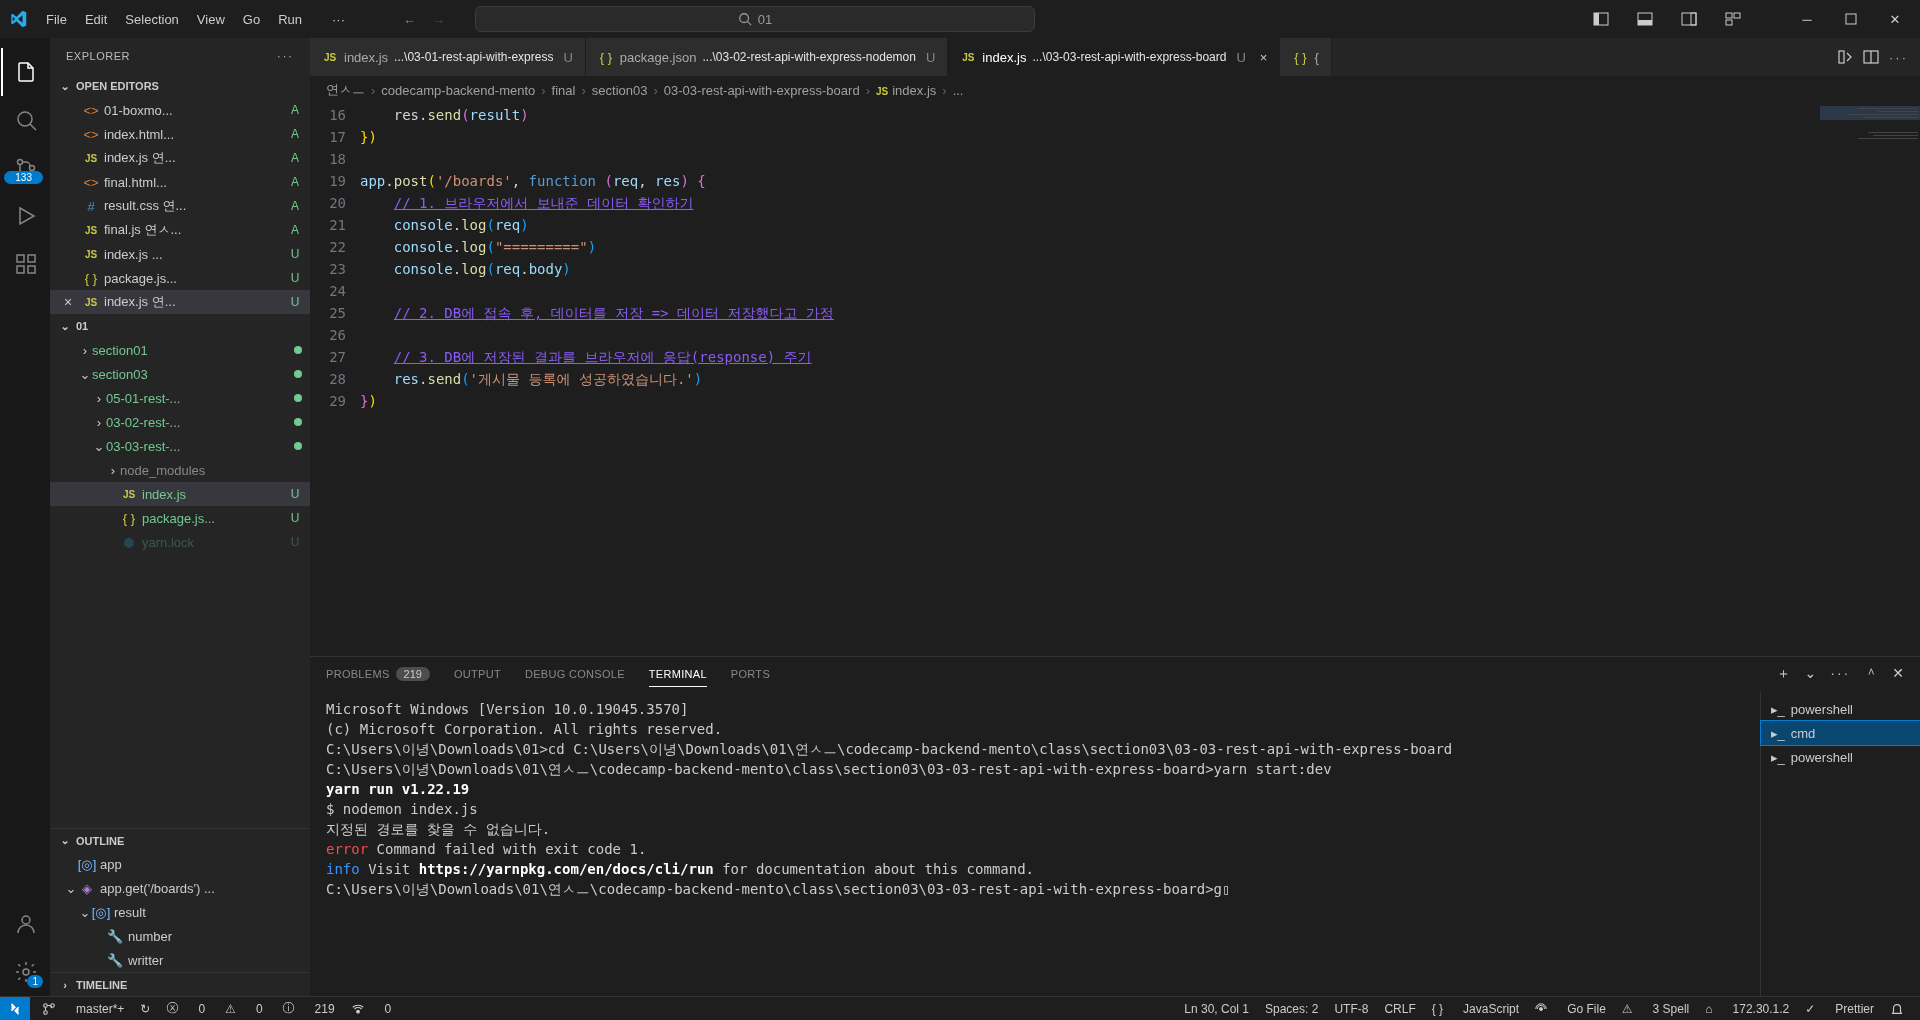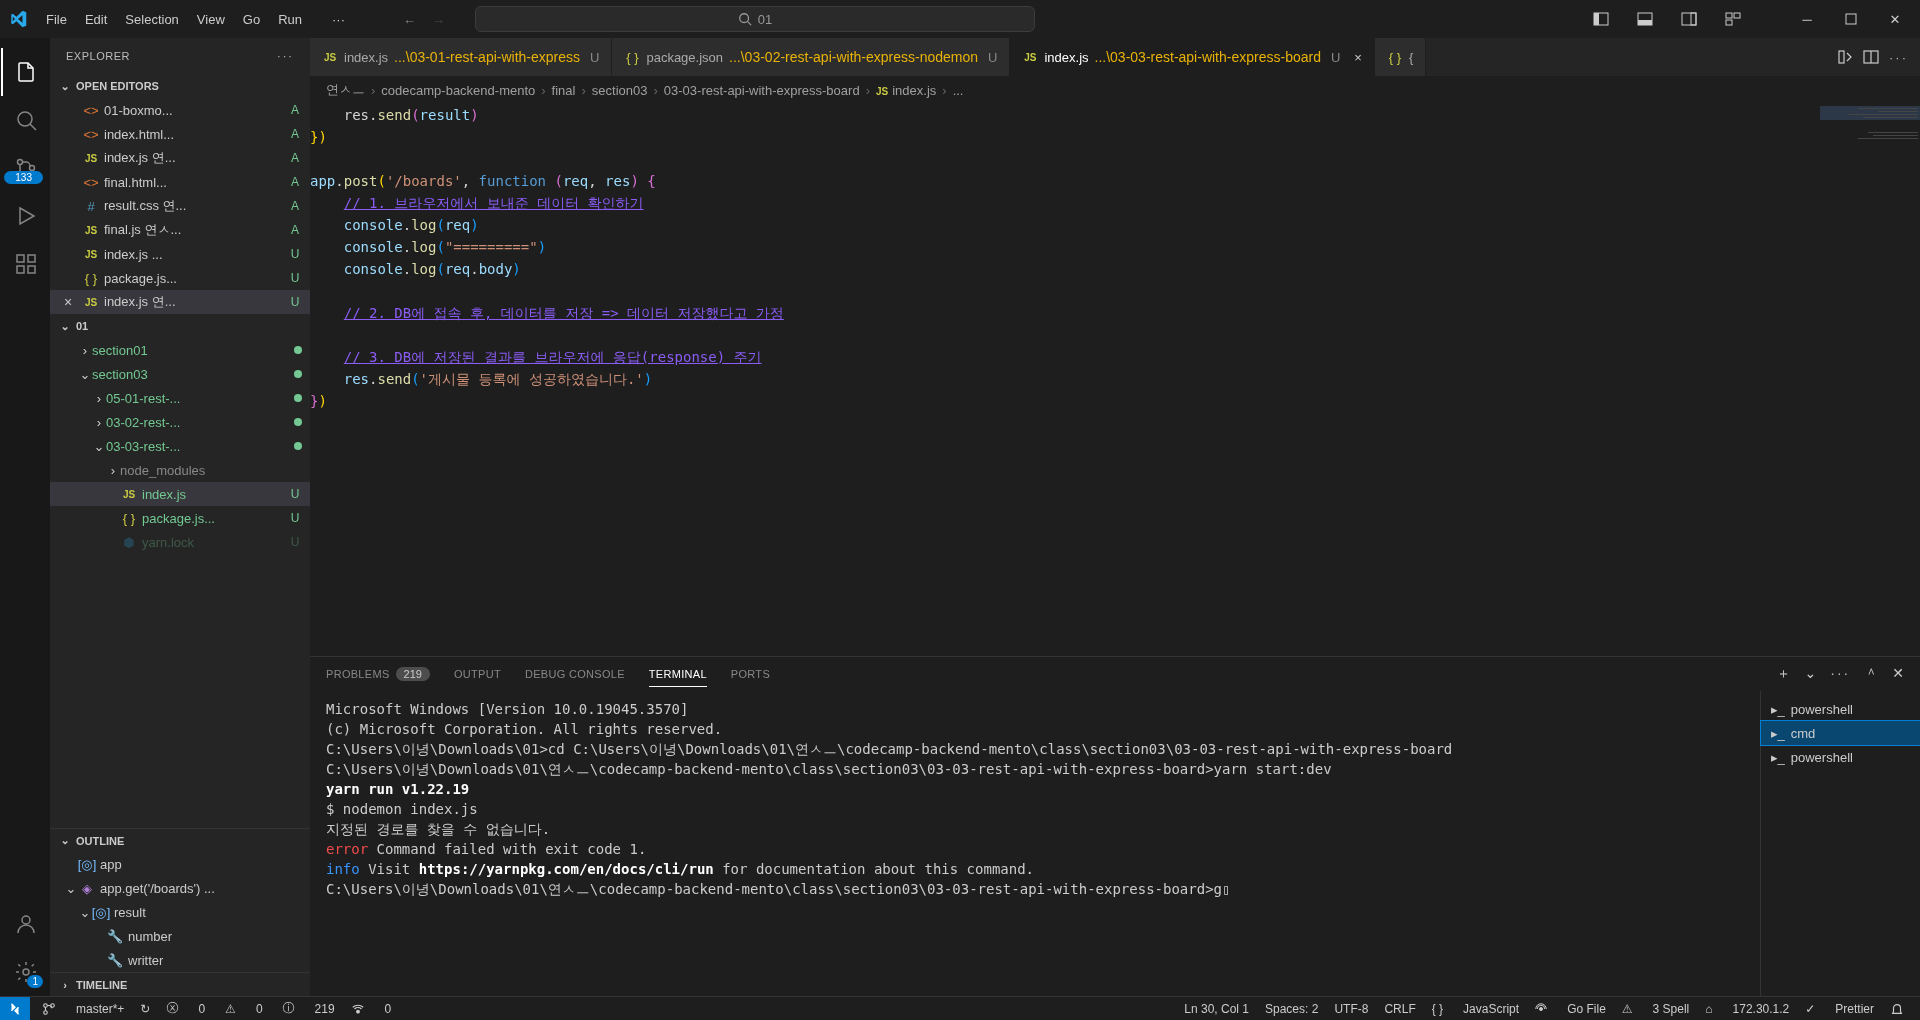--- a/index.html
+++ b/index.html
@@ -39,21 +39,21 @@
 .ic-html { color:#e37933; }
 .ic-json { color:#cbcb41; }
 .ic-css { color:#519aba; }
 .ic-outline { color:#75beff; }
 
 .editor-area { flex: 1; display: flex; flex-direction: column; background: #1e1e1e; overflow:hidden; }
 .tabbar { height: 38px; background: #252526; display: flex; align-items: stretch; overflow:hidden; }
 .tab { display: flex; align-items: center; padding: 0 12px; gap: 6px; background: #2d2d2d; border-right: 1px solid #1e1e1e; font-size: 13px; color: #aaa; min-width: 0; }
 .tab .ficon { width: 16px; display:inline-flex; justify-content:center; }
 .tab .tname { white-space: nowrap; }
-.tab .tpath { color: #eab308; font-size: 14px; white-space: nowrap; overflow:hidden; text-overflow:ellipsis; }
+.tab .tpath { color: #e5e5e5; font-size: 12px; white-space: nowrap; overflow:hidden; text-overflow:ellipsis; }
 .tab .tstatus { color: #888; margin-left:4px; }
 .tab.active { background: #1e1e1e; color: #fff; }
 .tab .close { margin-left: 8px; color: #ccc; }
 .tabbar-right { margin-left:auto; display:flex; align-items:center; gap:10px; padding:0 12px; color:#ccc; }
 
 .breadcrumb { height: 28px; padding: 0 16px; display: flex; align-items: center; gap: 6px; font-size: 13px; color: #a0a0a0; overflow:hidden; white-space:nowrap; }
 .breadcrumb .sep { color: #666; }
 
 .editor-split { flex: 1; display: flex; flex-direction: column; overflow:hidden; position:relative; }
 .code-wrap { flex: 1; display: flex; overflow: hidden; position:relative; }
@@ -469,20 +469,36 @@
         <span class="sep">›</span>
         <span>03-03-rest-api-with-express-board</span>
         <span class="sep">›</span>
         <span><span class="ic-js" style="margin-right:4px">JS</span>index.js</span>
         <span class="sep">›</span>
         <span>...</span>
       </div>
 
     <div class="editor-split">
       <div class="code-wrap">
+        <div class="gutter" id="gutter">
+            <div>16</div>
+            <div>17</div>
+            <div>18</div>
+            <div>19</div>
+            <div>20</div>
+            <div>21</div>
+            <div>22</div>
+            <div>23</div>
+            <div>24</div>
+            <div>25</div>
+            <div>26</div>
+            <div>27</div>
+            <div>28</div>
+            <div>29</div>
+          </div>
         <div class="code" id="code"><div>    res.<span class="tk-fn">send</span><span class="tk-br2">(</span><span class="tk-var">result</span><span class="tk-br2">)</span></div><div><span class="tk-br">}</span><span class="tk-br">)</span></div><div></div><div><span class="tk-var">app</span>.<span class="tk-fn">post</span><span class="tk-br">(</span><span class="tk-str">'/boards'</span>, <span class="tk-kw">function</span> <span class="tk-br2">(</span><span class="tk-var">req</span>, <span class="tk-var">res</span><span class="tk-br2">)</span> <span class="tk-br2">{</span></div><div>    <span class="tk-com">// 1. 브라우저에서 보내준 데이터 확인하기</span></div><div>    <span class="tk-var">console</span>.<span class="tk-fn">log</span><span class="tk-br3">(</span><span class="tk-var">req</span><span class="tk-br3">)</span></div><div>    <span class="tk-var">console</span>.<span class="tk-fn">log</span><span class="tk-br3">(</span><span class="tk-str">"========="</span><span class="tk-br3">)</span></div><div>    <span class="tk-var">console</span>.<span class="tk-fn">log</span><span class="tk-br3">(</span><span class="tk-var">req</span>.<span class="tk-var">body</span><span class="tk-br3">)</span></div><div></div><div>    <span class="tk-com">// 2. DB에 접속 후, 데이터를 저장 =&gt; 데이터 저장했다고 가정</span></div><div></div><div>    <span class="tk-com">// 3. DB에 저장된 결과를 브라우저에 응답(response) 주기</span></div><div>    <span class="tk-var">res</span>.<span class="tk-fn">send</span><span class="tk-br3">(</span><span class="tk-str">'게시물 등록에 성공하였습니다.'</span><span class="tk-br3">)</span></div><div><span class="tk-br2">}</span><span class="tk-br">)</span></div></div>
         <div class="minimap">
           <div class="mm-hl"></div>
           <div class="mm-line" style="top:4px;width:60px"></div>
           <div class="mm-line" style="top:7px;width:40px"></div>
           <div class="mm-line" style="top:10px;width:70px"></div>
           <div class="mm-line" style="top:13px;width:55px"></div>
           <div class="mm-line" style="top:28px;width:50px"></div>
           <div class="mm-line" style="top:31px;width:45px"></div>
           <div class="mm-line" style="top:34px;width:60px"></div>

